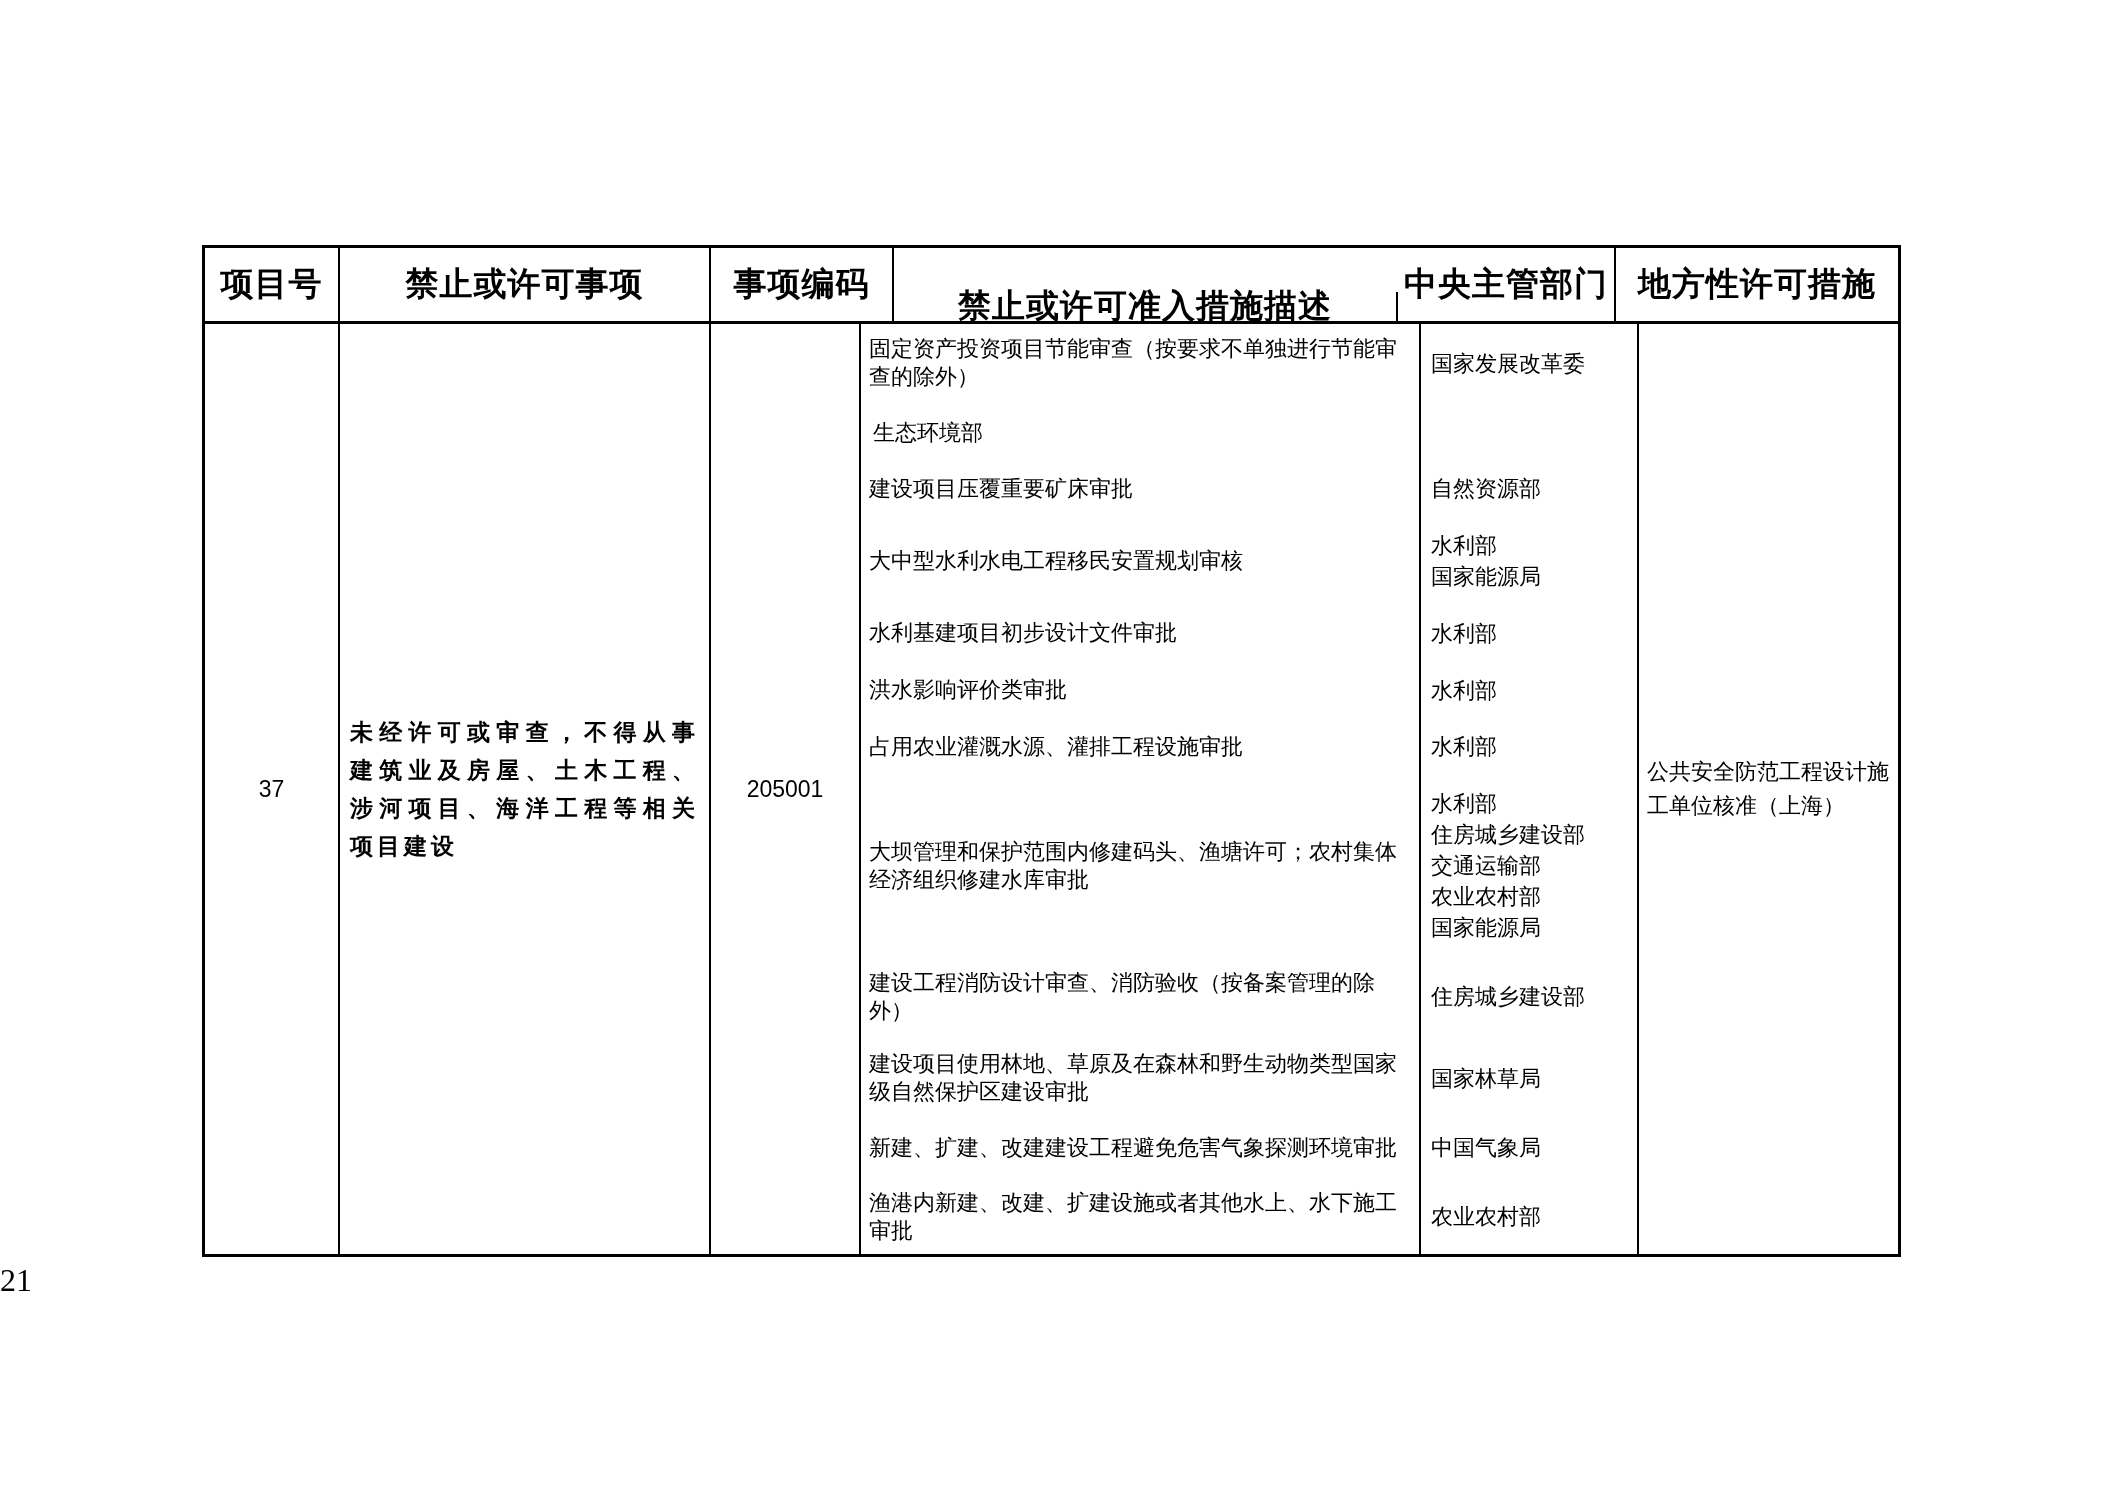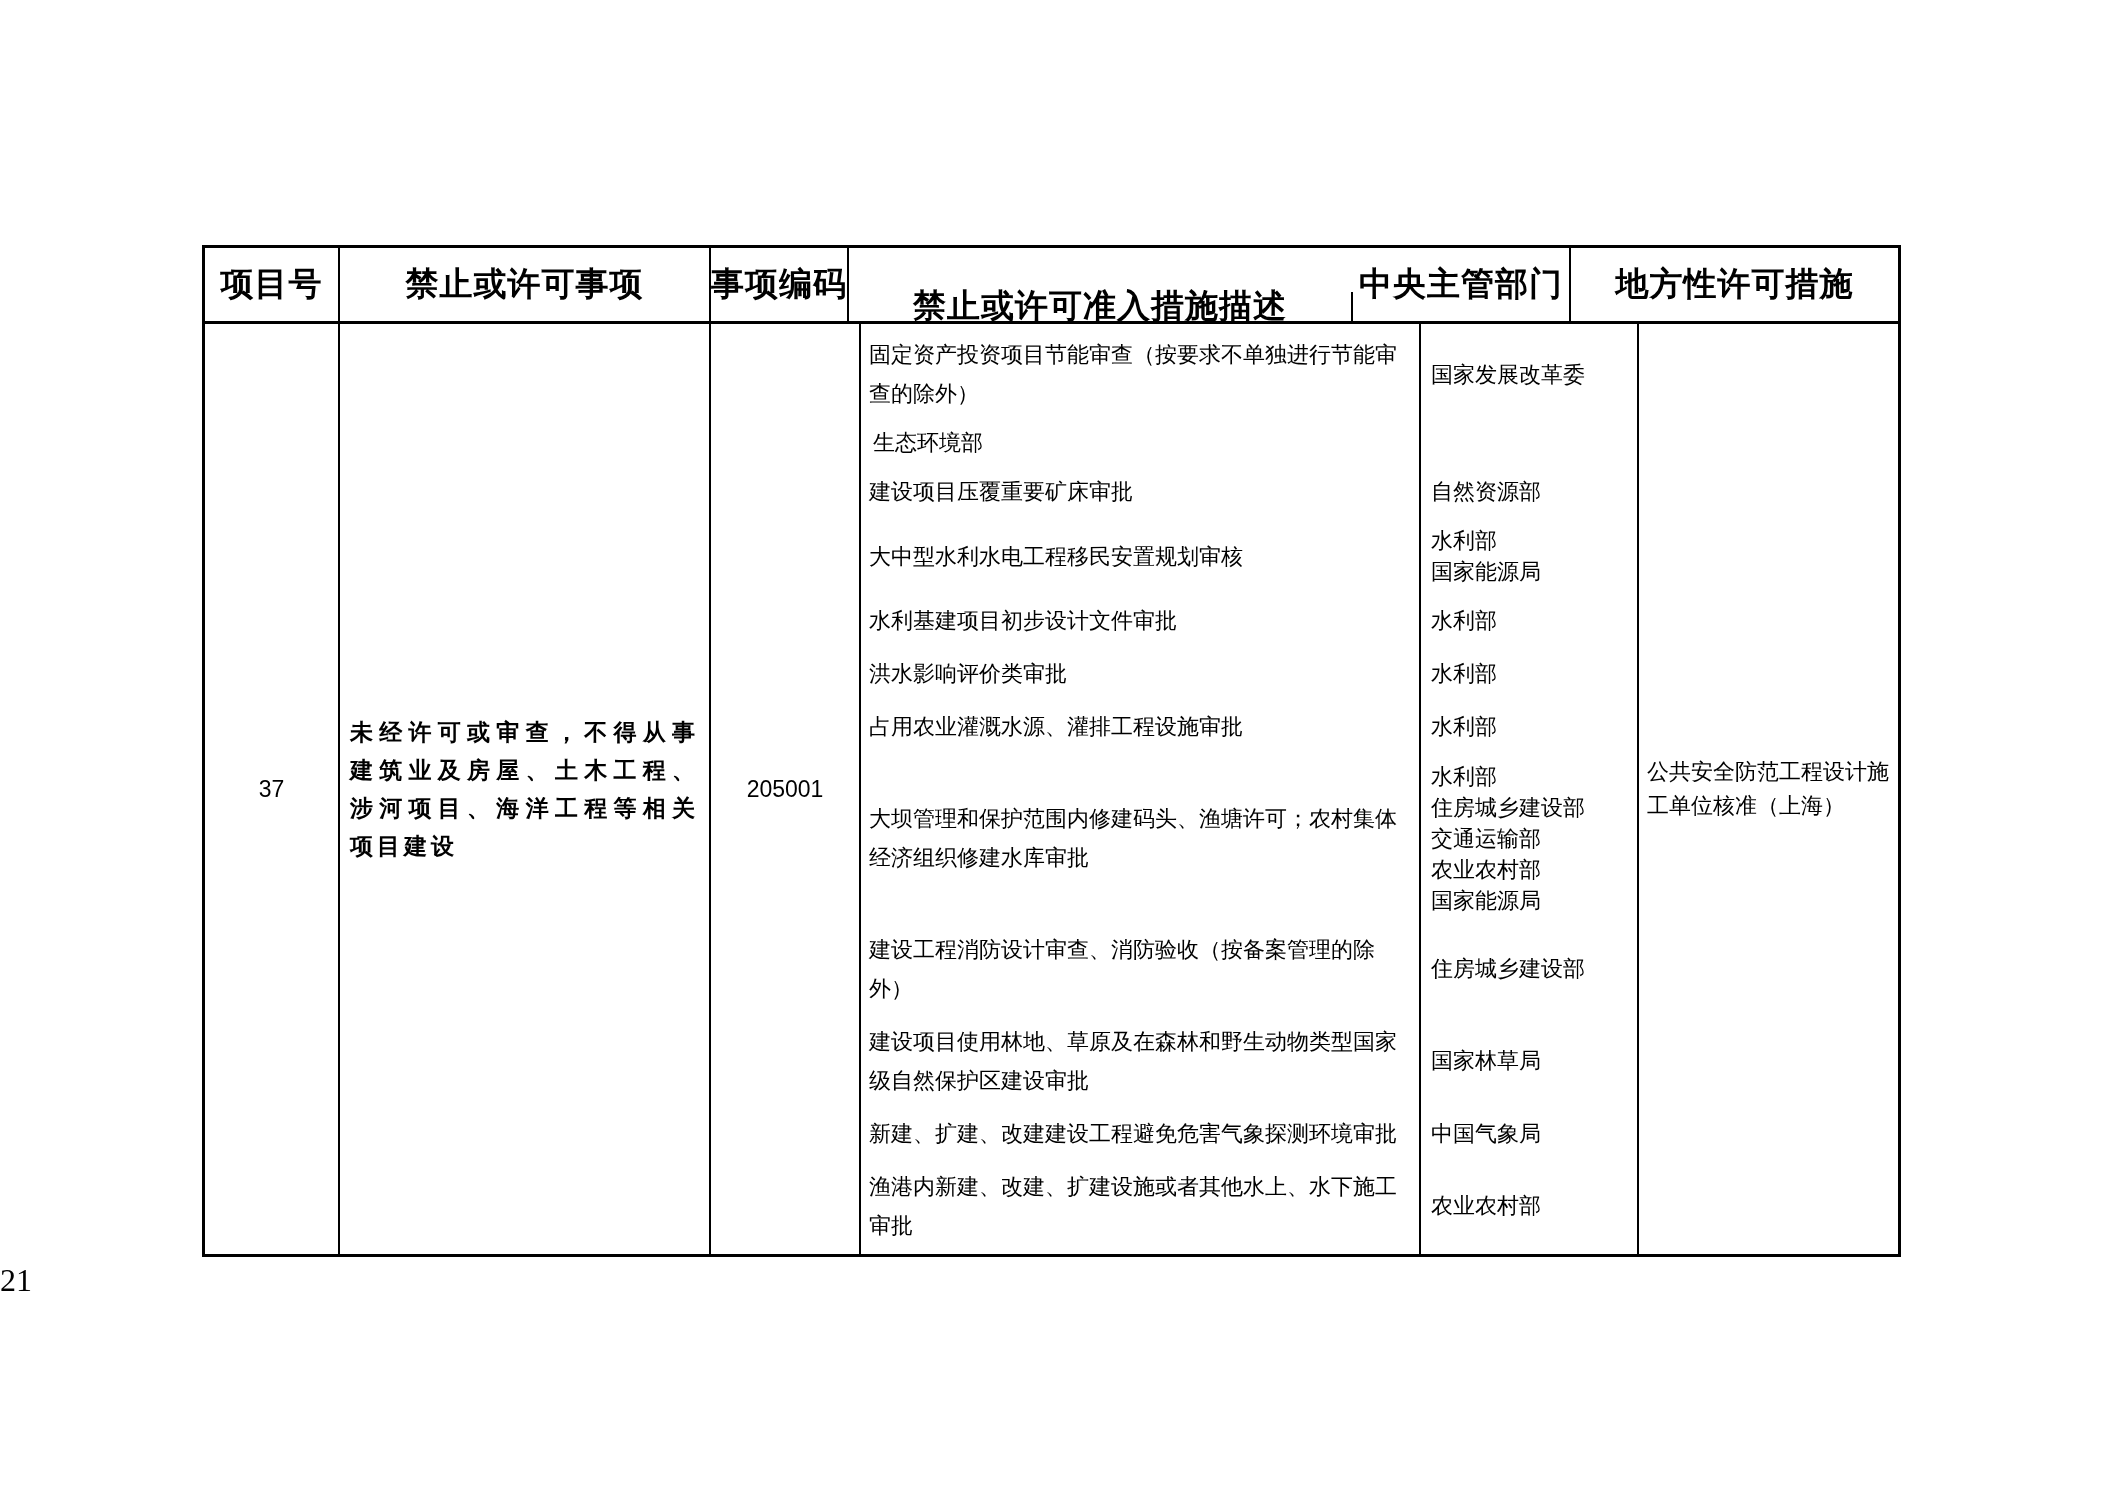--- a/index.html
+++ b/index.html
@@ -35,21 +35,21 @@
     justify-content: center;
     border-right: 2px solid #000;
     font-weight: bold;
     font-size: 33px;
     letter-spacing: 1px;
     white-space: nowrap;
   }
   .hcell:last-child { border-right: none; }
   .w1 { width: 135px; }
   .w2 { width: 371px; }
-  .w3 { width: 138px; }
+  .w3 { width: 183px; }
   .w4 { width: 504px; margin-top: 44px; }
   .w5 { width: 218px; }
   .w6 { flex: 1; }
 
   .body-row {
     flex: 1;
     display: flex;
     font-size: 22px;
     min-height: 0;
   }
@@ -97,21 +97,21 @@
     background: #000;
   }
   .measure-row {
     display: flex;
     align-items: center;
     padding: 3px 0;
   }
   .measure-desc {
     width: 558px;
     padding: 0 12px 0 8px;
-    line-height: 39px;
+    line-height: 28px;
   }
   .measure-dept {
     flex: 1;
     padding: 0 6px 0 12px;
     line-height: 31px;
     white-space: pre-line;
   }
   .col-local {
     flex: 1;
     border-right: none;

